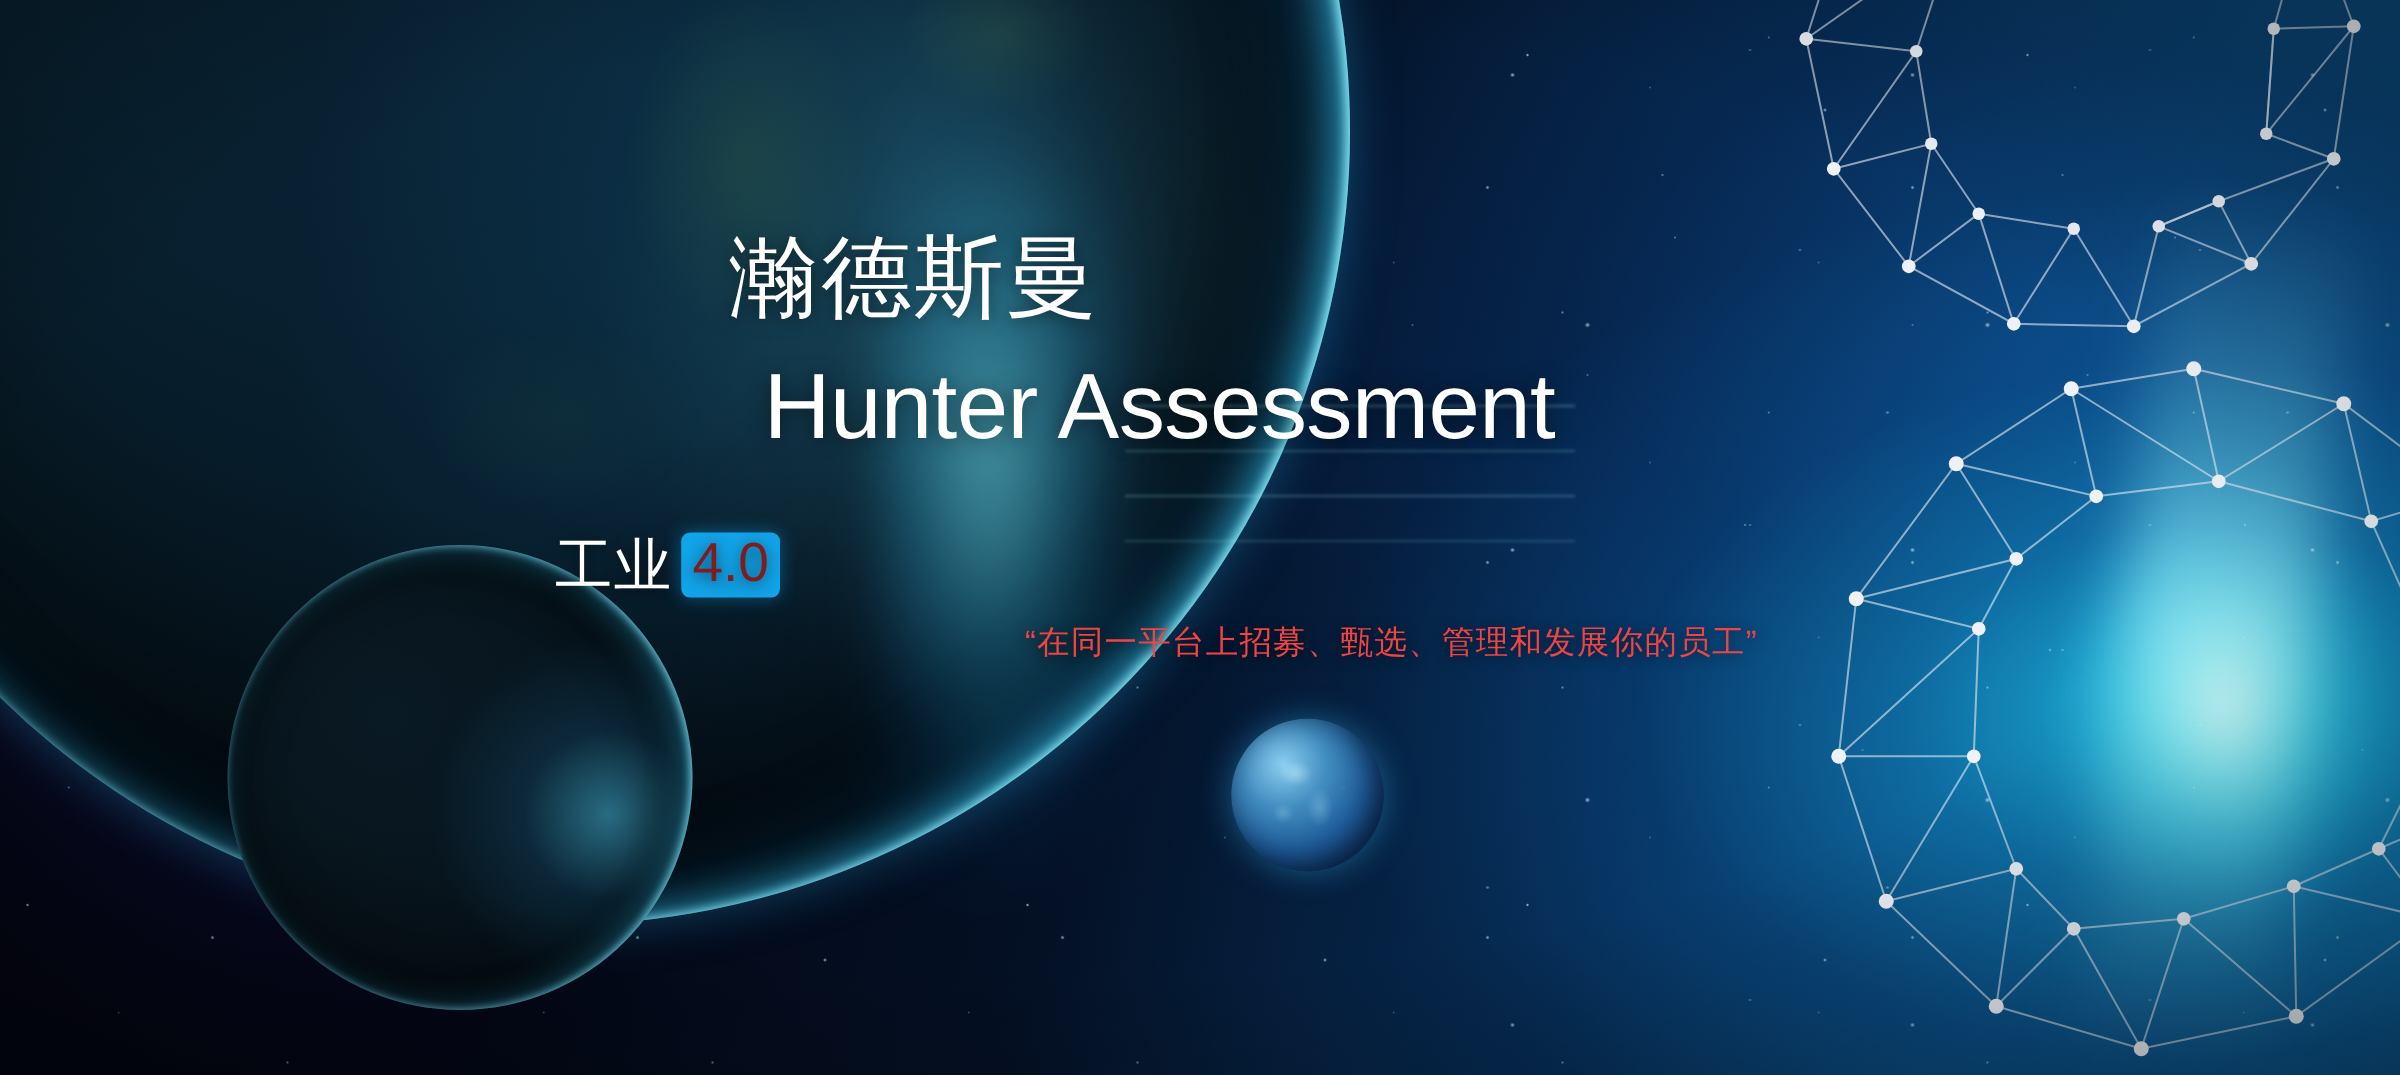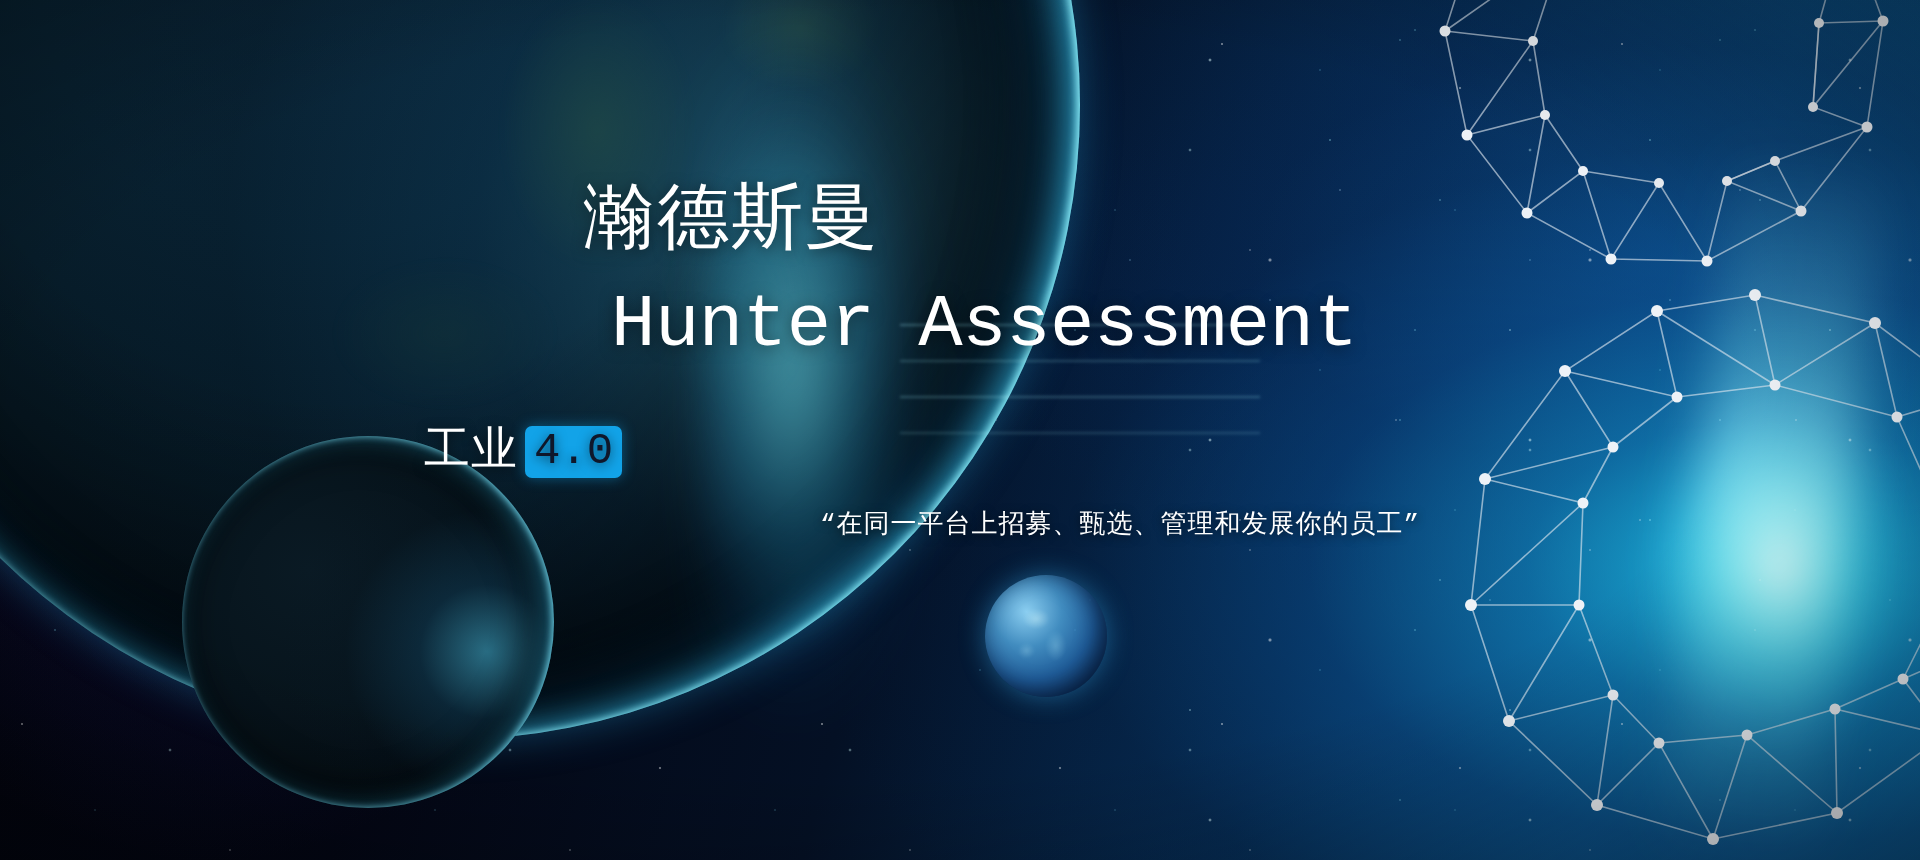--- a/index.html
+++ b/index.html
@@ -220,21 +220,21 @@
   .net-top { left: 1415px; top: -185px; width: 500px; height: 500px; }
   .net-bottom { left: 1445px; top: 265px; width: 620px; height: 620px; }
   .net svg { display: block; width: 100%; height: 100%; overflow: visible; }
   .net .edge { stroke: rgba(225,232,240,0.62); stroke-width: 1.6; fill: none; }
   .net .node { fill: #eef2f7; }
 
   
   .hero-copy {
     position: absolute;
     left: 0; top: 0;
-    width: 1920px; height: 860px; font-family: Liberation Mono, monospace;
+    width: 1920px; height: 860px;
   }
   .title-cn {
     position: absolute;
     left: 583px; top: 186px;
     font-size: 72px;
     line-height: 1;
     font-weight: 400;
     letter-spacing: 2px;
     color: #ffffff;
     white-space: nowrap;
@@ -247,54 +247,54 @@
     line-height: 1;
     font-weight: 400;
     letter-spacing: -0.5px;
     color: #ffffff;
     white-space: nowrap;
     text-shadow: 0 2px 16px rgba(0,0,0,0.5);
     margin-left: 30px;
   }
   .subtitle {
     position: absolute;
-    left: 424px; top: 426px;
+    left: 444px; top: 426px;
     display: flex;
     align-items: center;
     font-size: 46px;
     line-height: 1;
     font-weight: 400;
     color: #ffffff;
     white-space: nowrap;
     text-shadow: 0 2px 12px rgba(0,0,0,0.6);
     justify-content: center;
   }
   .subtitle .seg { letter-spacing: 1px; }
   .badge-40 {
     display: inline-flex;
     align-items: center;
     justify-content: center;
     background: #12a3e8;
-    color: #0f172a;
+    color: #7f1d1d;
     border-radius: 7px;
     padding: 3px 9px 5px 9px;
     margin: 0 7px;
     font-size: 44px;
     line-height: 1;
     letter-spacing: 0px;
     box-shadow: 0 0 14px rgba(18,163,232,0.45);
   }
   .tagline {
     position: absolute;
-    left: 820px; top: 512px;
+    left: 820px; top: 500px;
     font-size: 26px;
     line-height: 1;
     font-weight: 400;
     letter-spacing: 1px;
-    color: #ffffff;
+    color: #ef4444;
     white-space: nowrap;
     text-shadow: 0 2px 10px rgba(0,0,0,0.65);
   }
 
   .vignette {
     position: absolute; inset: 0;
     pointer-events: none;
     background: radial-gradient(ellipse 85% 85% at 46% 46%, rgba(0,0,0,0) 52%, rgba(0,0,0,0.30) 82%, rgba(0,0,0,0.52) 100%);
   }
 </style>

